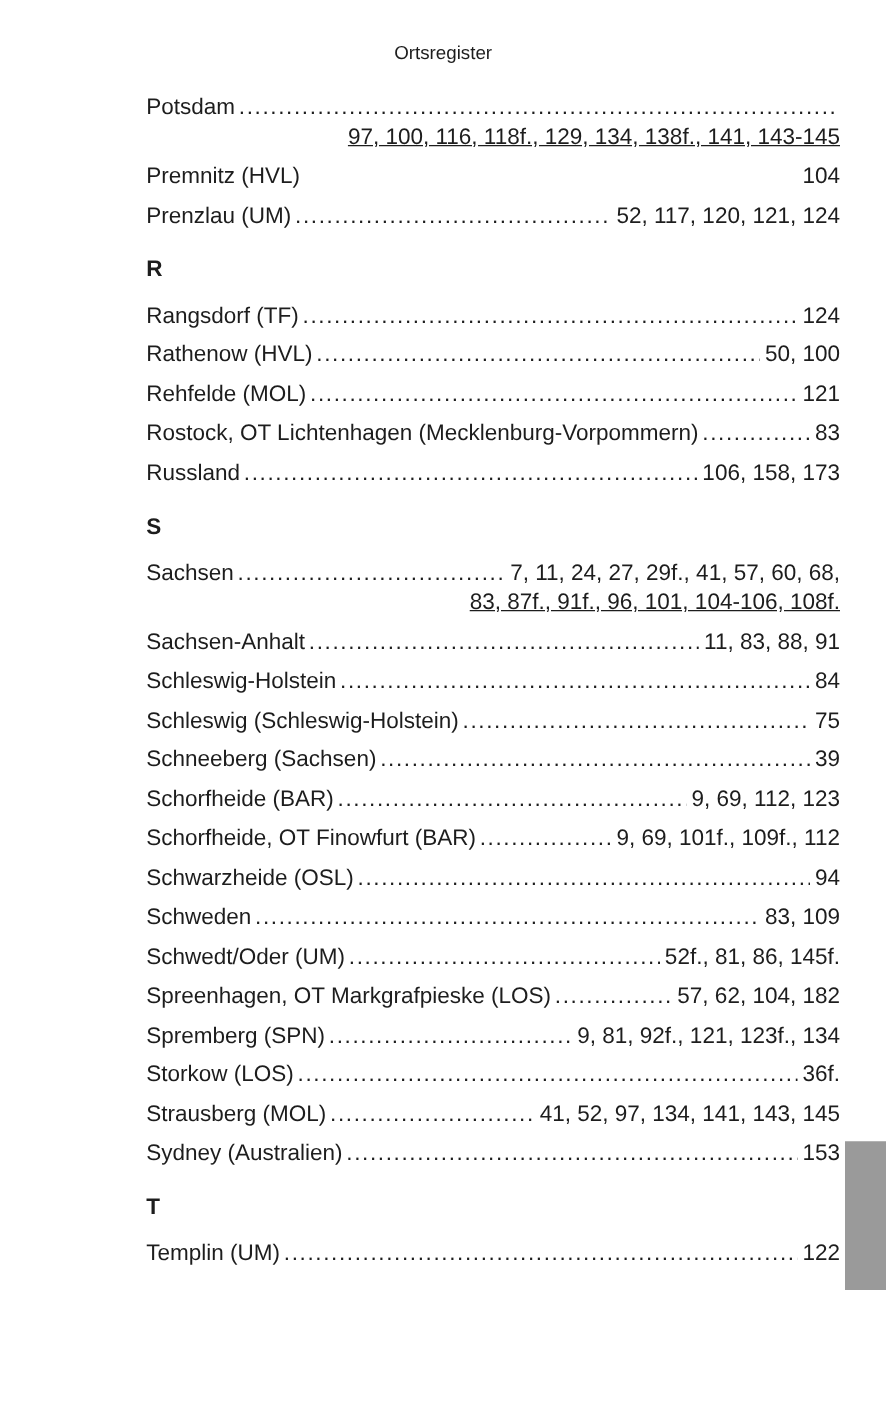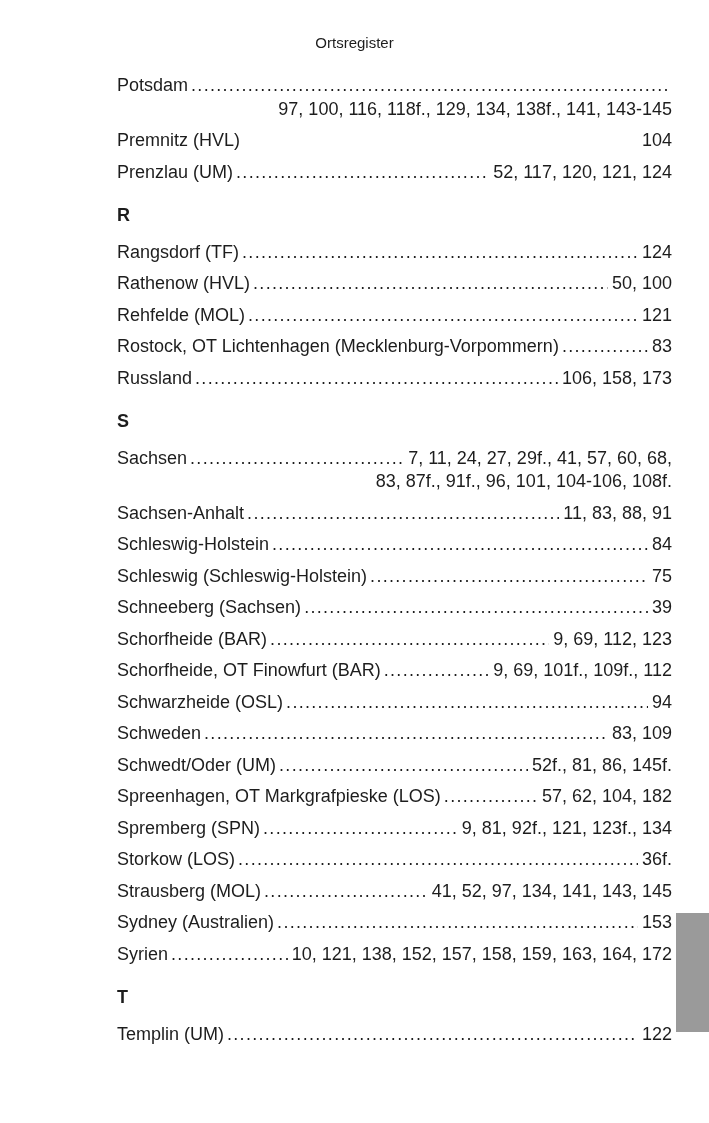--- a/index.html
+++ b/index.html
@@ -61,20 +61,21 @@
   .leader::after {
     content: "........................................................................................................................................";
     letter-spacing: 1.3px;
   }
   .leader.no-dots::after { content: ""; }
   .pages { white-space: nowrap; }
   .entry-cont {
     text-align: right;
     margin-top: -8px;
     margin-bottom: 12.5px;
+    text-decoration: underline;
   }
   .edge-tab {
     position: absolute;
     right: 0;
     top: 913px;
     width: 33px;
     height: 119px;
     background: var(--tab);
   }
   .folio {
@@ -205,25 +206,20 @@
       <div class="entry">
         <span class="label">Strausberg (MOL)</span>
         <span class="leader"></span>
         <span class="pages">41, 52, 97, 134, 141, 143, 145</span>
       </div>
       <div class="entry">
         <span class="label">Sydney (Australien)</span>
         <span class="leader"></span>
         <span class="pages">153</span>
       </div>
-      <div class="entry">
-        <span class="label">Syrien</span>
-        <span class="leader"></span>
-        <span class="pages">10, 121, 138, 152, 157, 158, 159, 163, 164, 172</span>
-      </div>
       <div class="letter">T</div>
       <div class="entry">
         <span class="label">Templin (UM)</span>
         <span class="leader"></span>
         <span class="pages">122</span>
       </div>
     </div>
 
   <div class="edge-tab"></div>
 

